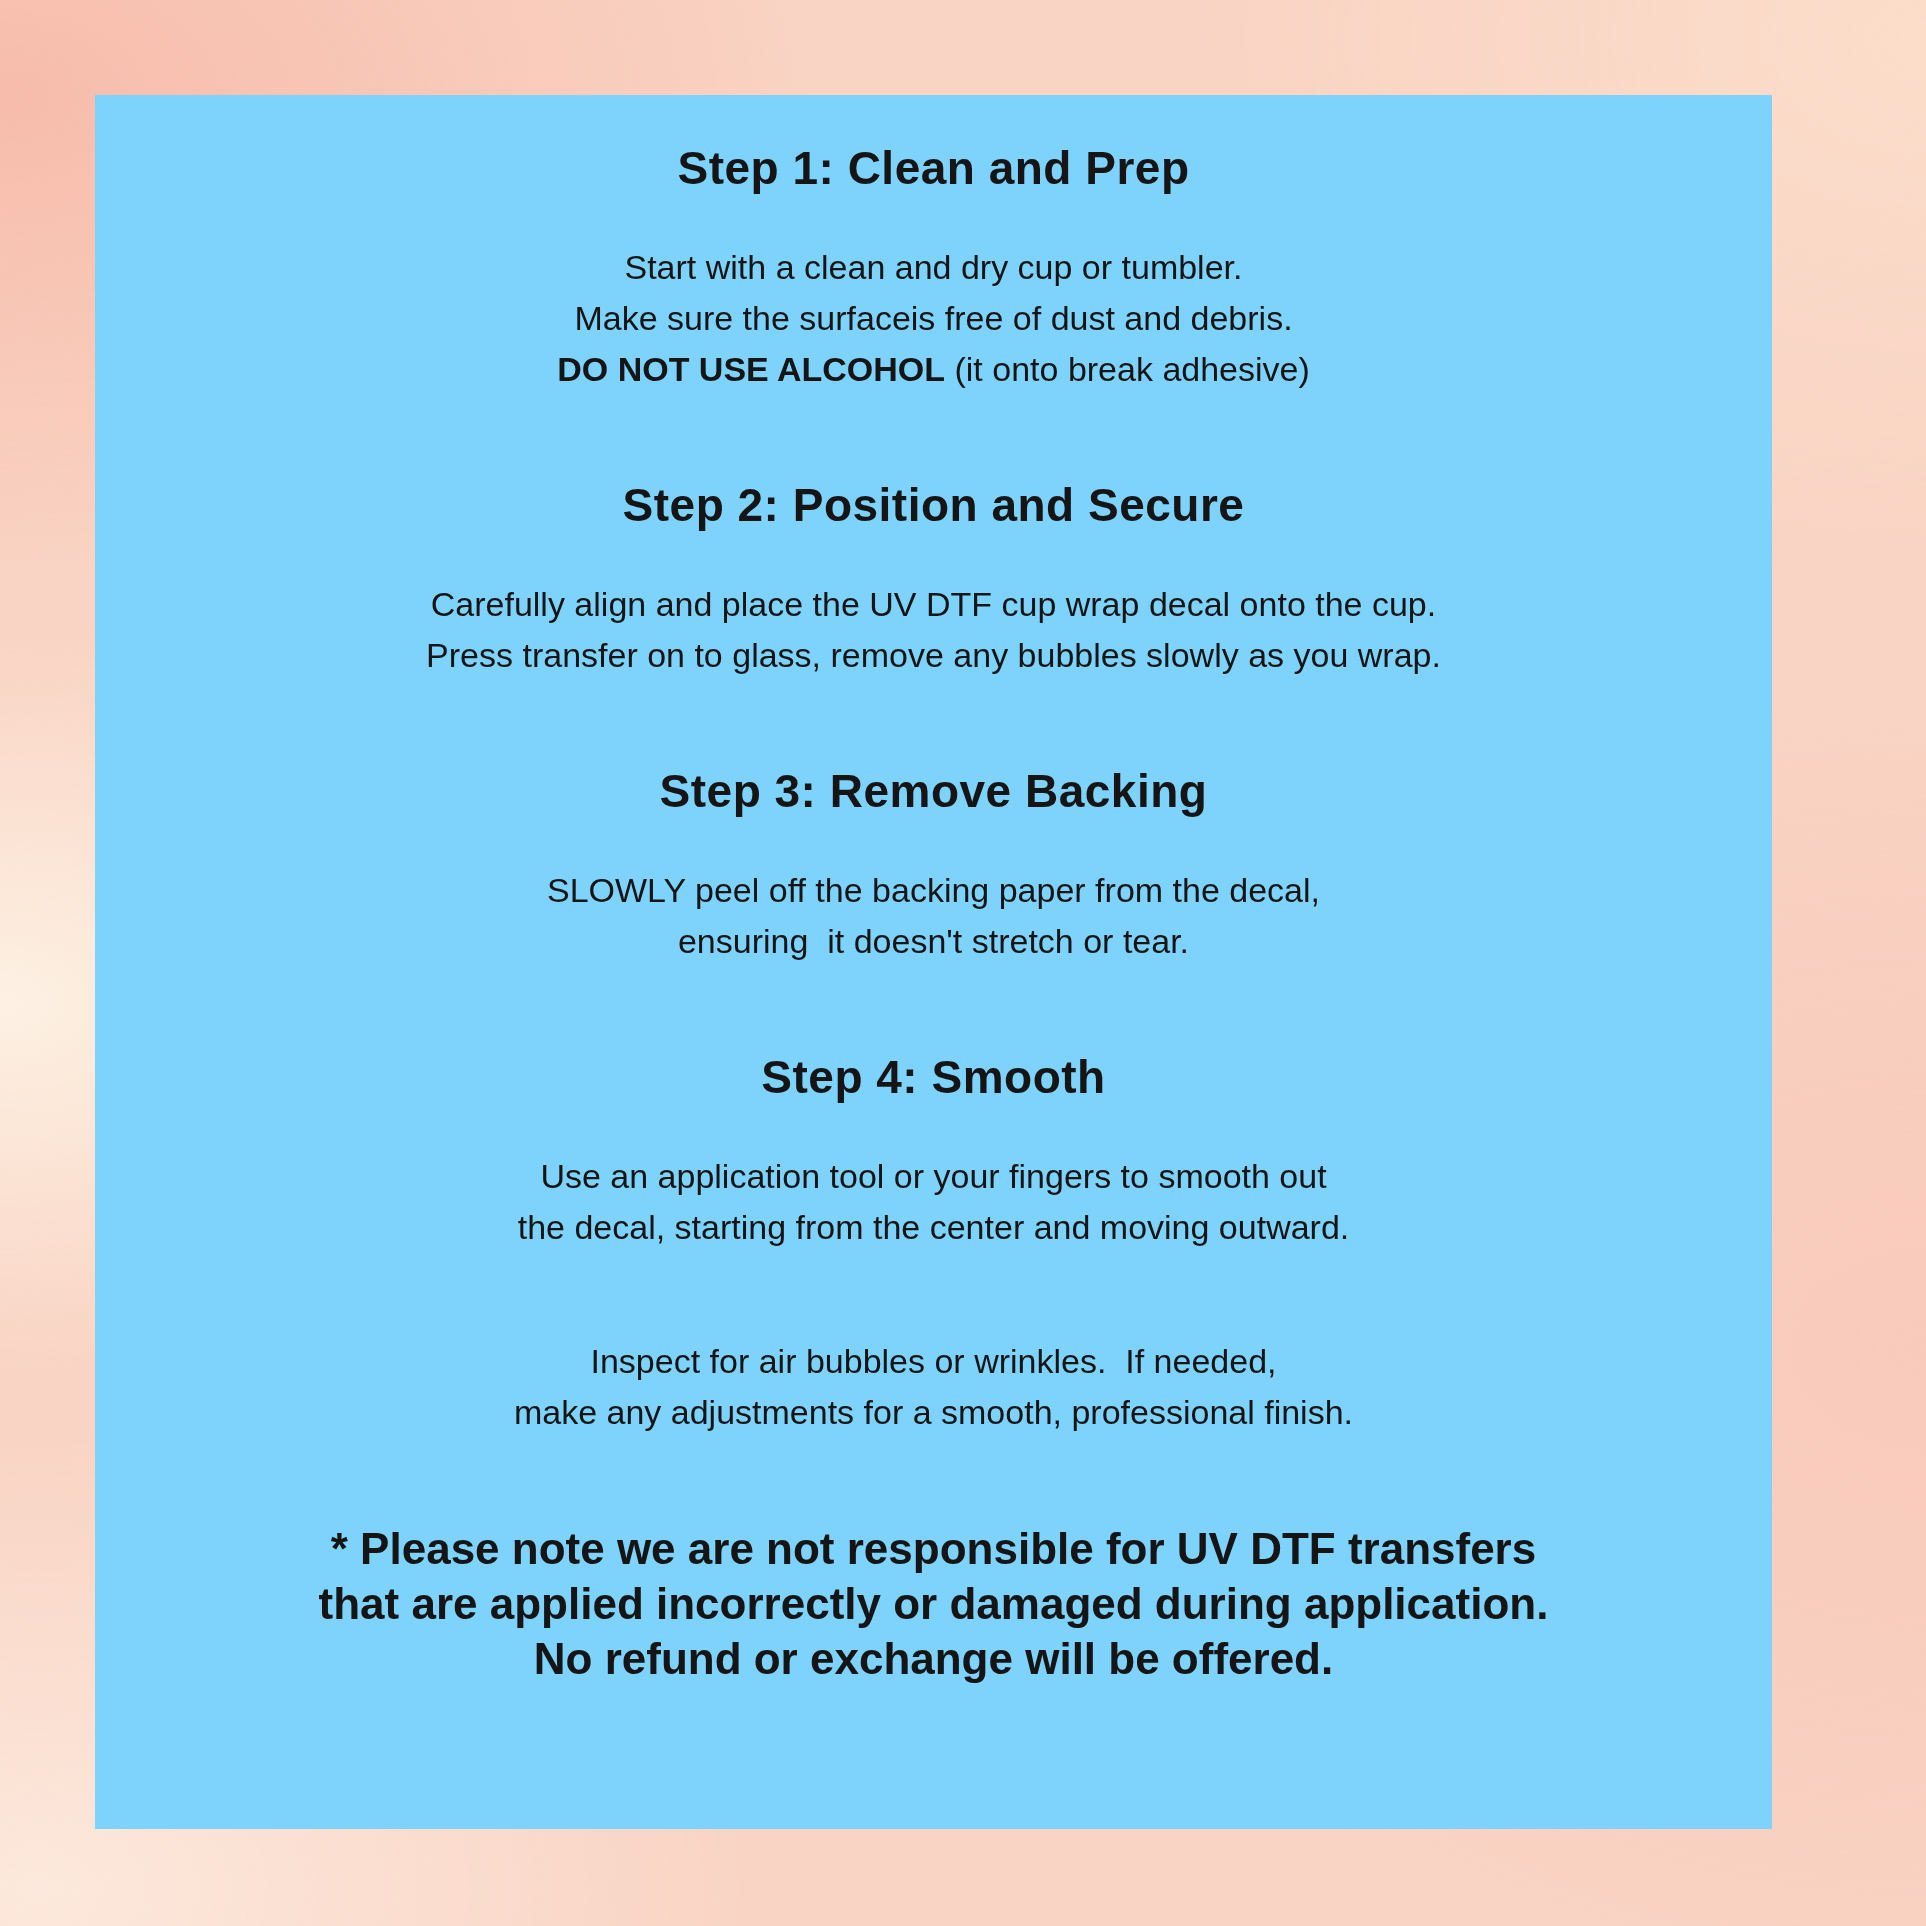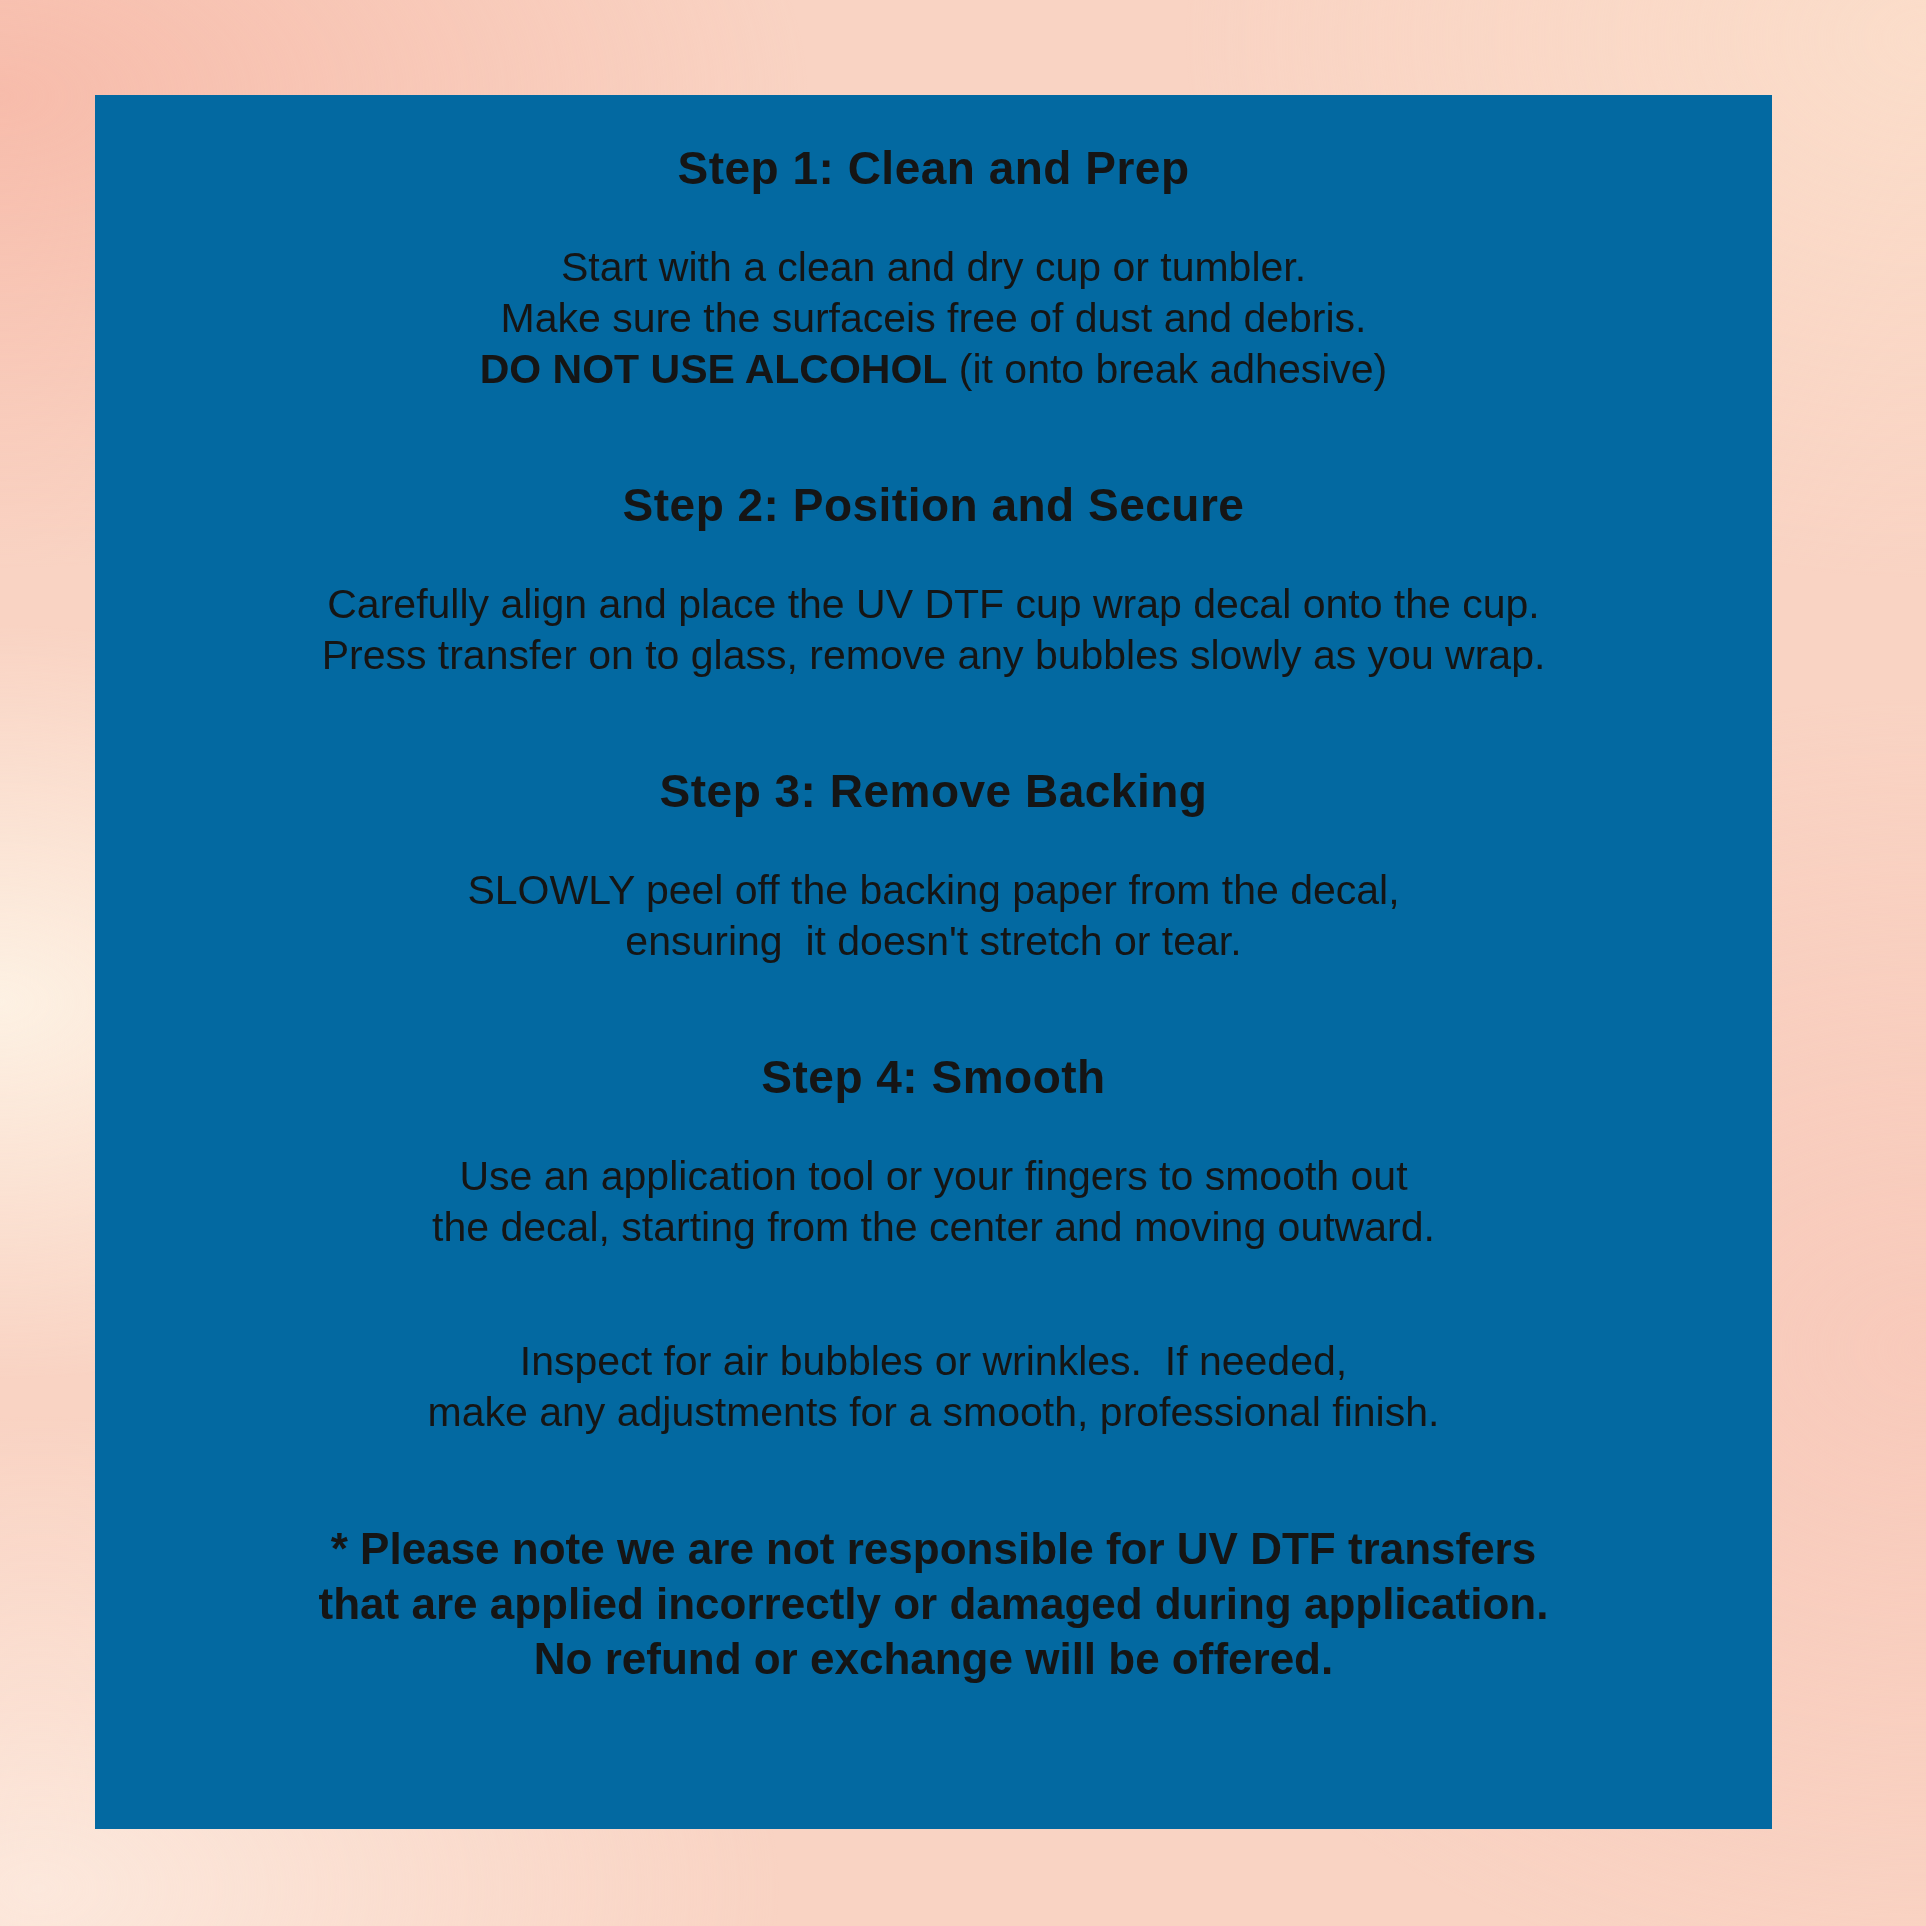--- a/index.html
+++ b/index.html
@@ -20,37 +20,37 @@
       radial-gradient(55% 40% at 100% 2%, #fbddca 0%, rgba(251,221,202,0) 70%),
       radial-gradient(60% 45% at 100% 70%,#f8cabb 0%, rgba(248,202,187,0) 75%),
       #f9d3c3;
   }
   .card {
     position: absolute;
     left: 95px;
     top: 95px;
     width: 1677px;
     height: 1734px;
-    background: #0369a1;
+    background: #7dd3fc;
     box-sizing: border-box;
     padding: 46px 40px 30px;
     text-align: center;
     color: #151515;
   }
   .section { margin: 0 0 83px 0; }
   .section h2 {
     margin: 0 0 46px 0;
     font-size: 46px;
     line-height: 55px;
     font-weight: 700;
     letter-spacing: 0.5px;
   }
   .line {
     margin: 0;
-    font-size: 41px;
+    font-size: 34px;
     line-height: 51px;
     font-weight: 400;
     white-space: pre-wrap;
   }
   .line strong, .line span { white-space: pre-wrap; }
   .line strong { font-weight: 700; text-align: center; }
   .disclaimer { margin: 16px; }
   .disclaimer .line {
     font-size: 44px;
     line-height: 55px;

